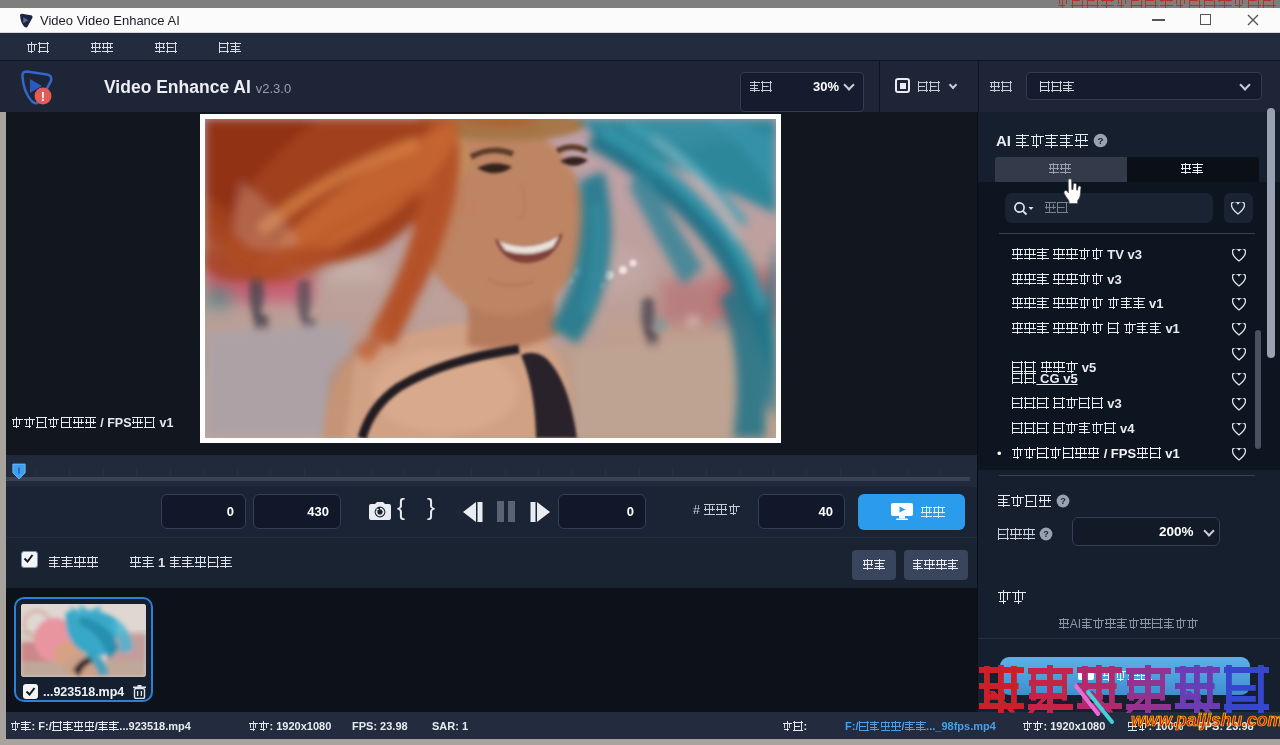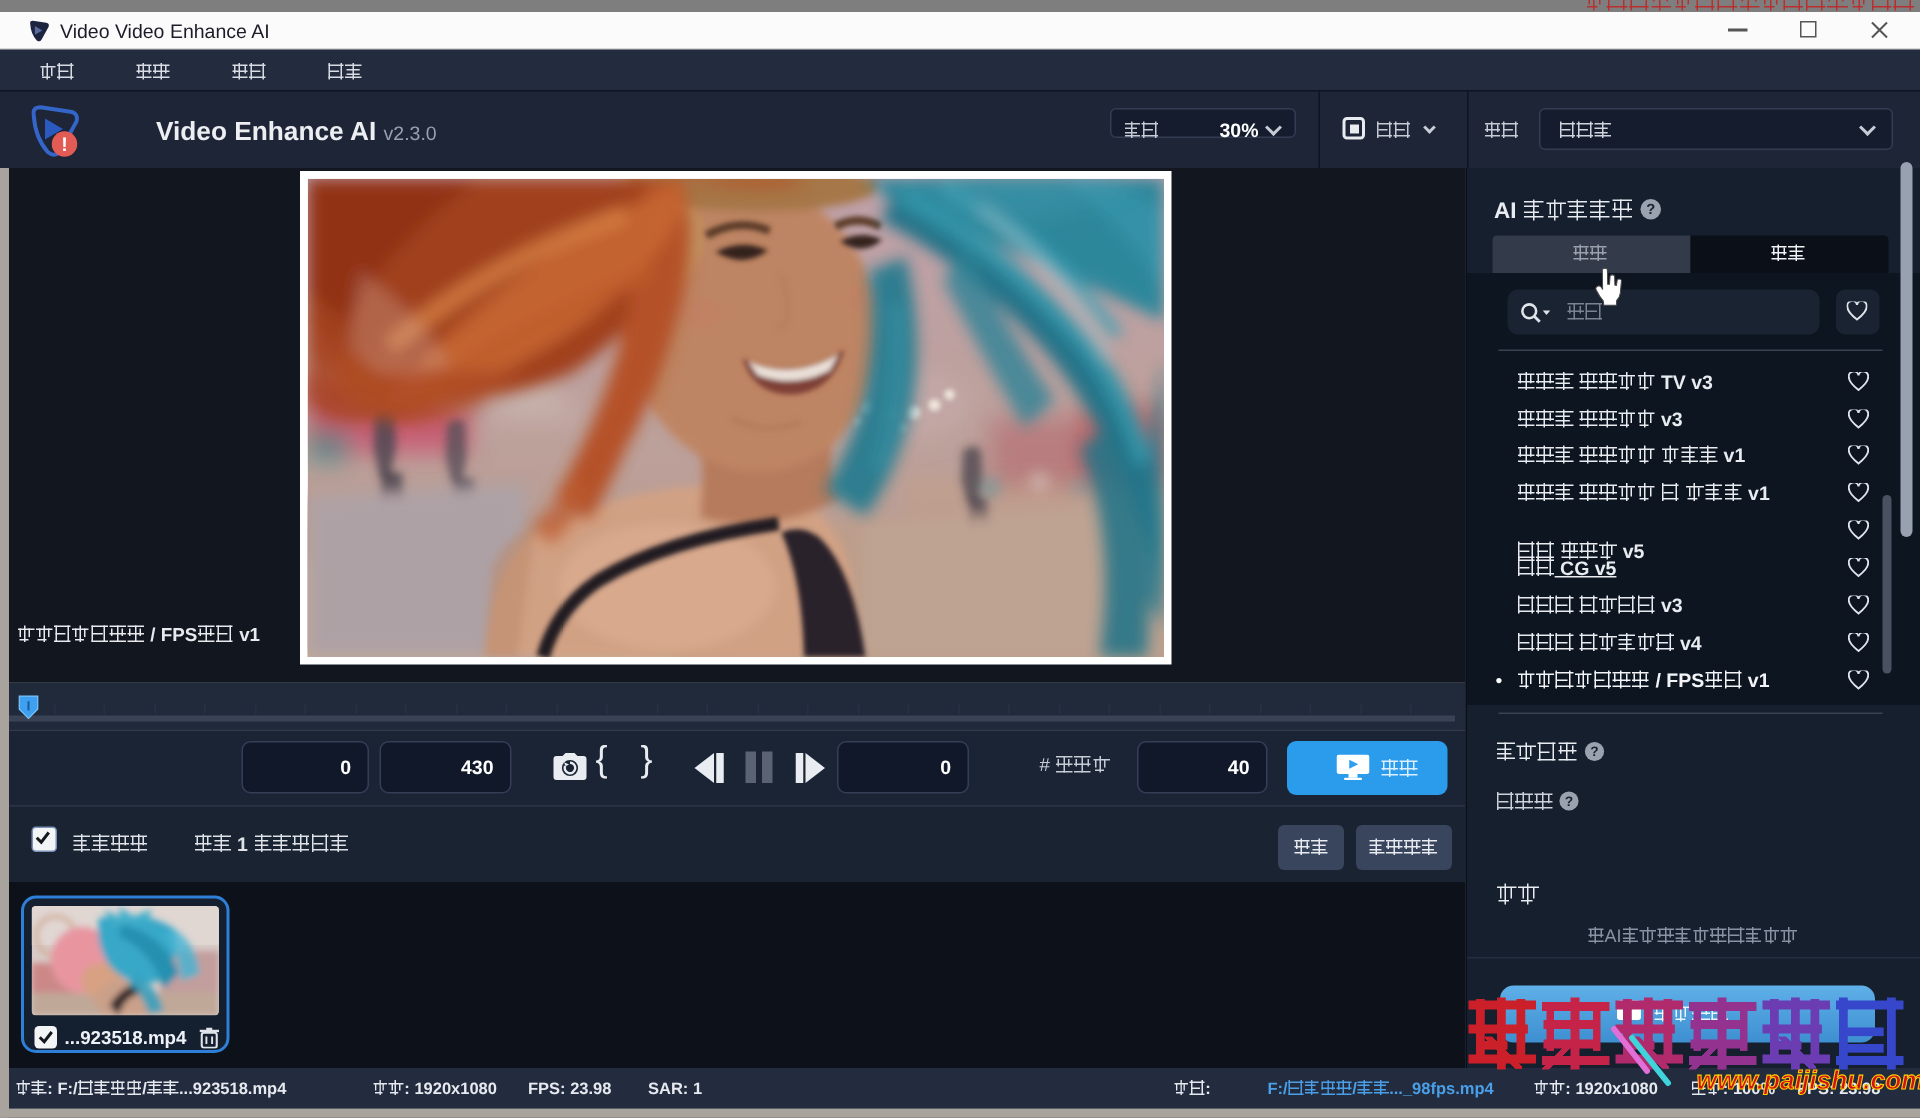--- a/index.html
+++ b/index.html
@@ -57,21 +57,21 @@
 </div>
 
 <div class="abs" style="left:0;top:60px;width:1280px;height:52px;background:#1d2537;border-top:1px solid #0e1422;">
  <svg class="abs" style="left:16px;top:7px;" width="38" height="38" viewBox="0 0 38 38">
   <path d="M6.5 9 Q5.5 3.5 11 3.5 L31 6.5 Q36.5 7.5 35 13 L24.5 32 Q21 37.5 16 33.5 Q7.5 24 6.5 9Z" fill="none" stroke="#3465c8" stroke-width="2.6"></path>
   <path d="M14 11 l12 7 -12 7z" fill="#2a59c0"></path>
   <circle cx="27" cy="28" r="8.5" fill="#e25b55"></circle>
   <text x="27" y="32.5" font-size="13" font-weight="bold" text-anchor="middle" fill="#fff" font-family="Liberation Sans">!</text>
  </svg>
  <div class="abs" style="left:76px;top:16px;font-size:17.5px;font-weight:bold;color:#eceef2;margin-left:28px;">Video Enhance AI <span style="font-size:13px;color:#97a0ae;font-weight:normal;">v2.3.0</span></div>
- <div class="abs" style="left:740px;top:11px;width:124px;height:20px;border:1px solid #323c52;border-radius:4px;background:#141c2e;">
+ <div class="abs" style="left:740px;top:11px;width:124px;height:40px;border:1px solid #323c52;border-radius:4px;background:#141c2e;">
    <div class="abs" style="left:8px;top:7px;font-size:12px;color:#c6cbd4;"><i class="c v1"></i><i class="c v2"></i></div>
    <div class="abs" style="left:72px;top:6px;font-size:13px;font-weight:bold;color:#fff;">30%</div>
    <div class="chev abs" style="left:104px;top:8px;"></div>
  </div>
  <div class="abs" style="left:879px;top:0;width:1px;height:52px;background:#0e1422;"></div>
  <div class="abs" style="left:895px;top:17px;width:15px;height:15px;border:2px solid #e8ebf0;border-radius:3px;">
       <div class="abs" style="left:2.5px;top:2.5px;width:6px;height:6px;background:#e8ebf0;"></div>
     </div>
  <div class="abs" style="left:917px;top:19px;font-size:12px;color:#c6cbd4;"><i class="c v2"></i><i class="c v2"></i></div>
  <div class="chev abs" style="left:950px;top:21px;width:6px;height:6px;"></div>
@@ -438,20 +438,24 @@
  </div>
  <div class="abs" style="left:21px;top:363px;width:256px;height:1px;background:#3a4250;"></div>
  <div class="abs" style="left:19px;top:381px;font-size:14px;font-weight:bold;color:#e8ebf0;"><i class="c v1"></i><i class="c v3"></i><i class="c v2"></i><i class="c v0"></i> <svg width="14" height="14" viewBox="0 0 16 16" style="vertical-align:-2px">
         <circle cx="8" cy="8" r="7.3" fill="#9aa2b0"></circle>
         <text x="8" y="11.6" font-size="10.5" font-weight="bold" text-anchor="middle" fill="#1a2230" font-family="Liberation Sans">?</text>
       </svg></div>
  <div class="abs" style="left:19px;top:415px;font-size:13px;color:#cdd2da;"><i class="c v2"></i><i class="c v0"></i><i class="c v0"></i> <svg width="14" height="14" viewBox="0 0 16 16" style="vertical-align:-2px">
         <circle cx="8" cy="8" r="7.3" fill="#9aa2b0"></circle>
         <text x="8" y="11.6" font-size="10.5" font-weight="bold" text-anchor="middle" fill="#1a2230" font-family="Liberation Sans">?</text>
       </svg></div>
+ <div class="abs" style="left:94px;top:405px;width:148px;height:29px;background:#121a28;border:1px solid #343e56;border-radius:6px;">
+   <div class="abs" style="left:86px;top:6px;font-size:13.5px;font-weight:bold;color:#fff;">200%</div>
+   <div class="chev abs" style="left:132px;top:9px;"></div>
+ </div>
  <div class="abs" style="left:19px;top:476px;font-size:15px;font-weight:bold;color:#e8ebf0;"><i class="c v3"></i><i class="c v3"></i></div>
  <div class="abs" style="left:80px;top:505px;font-size:12px;color:#8a93a3;"><i class="c v0"></i>AI<i class="c v1"></i><i class="c v3"></i><i class="c v0"></i><i class="c v1"></i><i class="c v3"></i><i class="c v0"></i><i class="c v2"></i><i class="c v1"></i><i class="c v3"></i><i class="c v3"></i></div>
  <div class="abs" style="left:0px;top:526px;width:303px;height:1px;background:#242e40;"></div>
  <div class="abs" style="left:22px;top:545px;width:250px;height:38px;background:linear-gradient(#5fb0e8,#3d8fd0);border-radius:9px;">
    <div class="abs" style="left:78px;top:10px;width:16px;height:13px;background:#fff;border-radius:2px;"></div>
    <div class="abs" style="left:102px;top:11px;font-size:13px;color:#eaf4fd;"><i class="c v0"></i><i class="c v3"></i><i class="c v0"></i><i class="c v2"></i></div>
  </div>
  <div class="abs" style="left:277px;top:218px;width:6px;height:119px;background:#4a5262;border-radius:3px;"></div>
  <div class="abs" style="left:289px;top:-4px;width:8px;height:250px;background:#98a1b0;border-radius:4px;"></div>
 </div>

